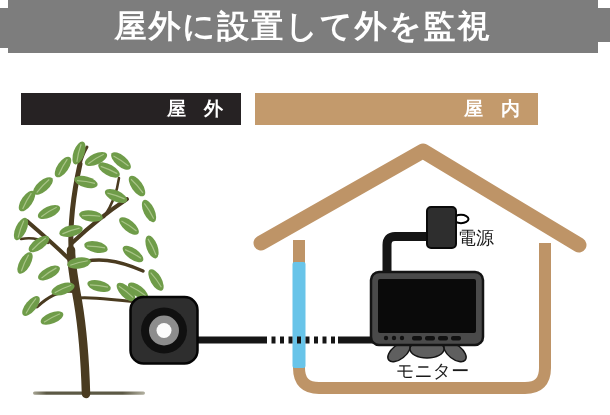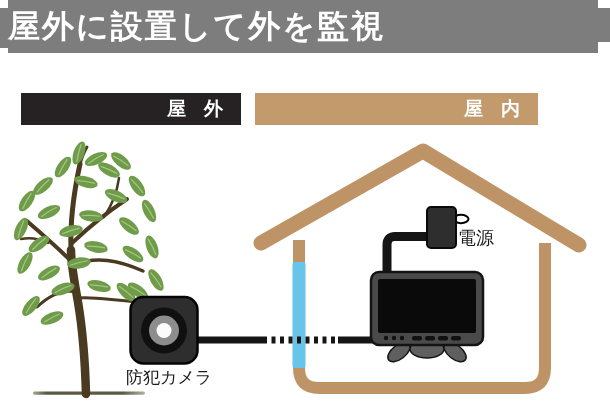--- a/index.html
+++ b/index.html
@@ -1,20 +1,20 @@
 <!DOCTYPE html>
 <html><head>
 <meta charset="utf-8">
 <style>
   html,body{margin:0;padding:0;background:#fff;}
   .page{position:relative;width:610px;height:415px;overflow:hidden;background:#ffffff;
         font-family:"Liberation Sans","DejaVu Sans",sans-serif;}
   
   .banner-main{position:absolute;left:8px;top:0;width:590px;height:53px;background:#7d7d7d;
-               display:flex;align-items:center;}
+               display:flex;align-items:center;justify-content:center;}
   .banner-accent-left{position:absolute;left:0;top:8px;width:8px;height:40px;background:#7d7d7d;}
   .banner-accent-right{position:absolute;left:598px;top:8px;width:12px;height:34px;background:#7d7d7d;}
   .banner-title{color:#ffffff;font-size:32px;font-weight:bold;letter-spacing:2px;white-space:nowrap;}
   
   .zone-bar{position:absolute;top:93px;height:32px;display:flex;align-items:center;justify-content:flex-end;}
   .zone-outdoor{left:21px;width:220px;background:#262223;}
   .zone-indoor{left:255px;width:283px;background:#c39a6c;}
   .zone-label{color:#ffffff;font-size:19px;font-weight:bold;letter-spacing:18px;padding-left:18px;white-space:nowrap;}
   
   .scene{position:absolute;left:0;top:0;width:610px;height:415px;}
@@ -144,16 +144,16 @@
         <circle cx="394" cy="338" r="2.2"></circle>
         <circle cx="402" cy="338" r="2.2"></circle>
         <rect x="412" y="336" width="10" height="4.5" rx="2"></rect>
         <rect x="425" y="336" width="10" height="4.5" rx="2"></rect>
         <rect x="438" y="336" width="10" height="4.5" rx="2"></rect>
         <rect x="451" y="336" width="10" height="4.5" rx="2"></rect>
       </g>
     </g>
   </svg>
 
-  <div class="obj-label label-camera">防犯カメラ</div>
+  <div class="obj-label label-monitor">モニター</div>
   <div class="obj-label label-power">電源</div>
 
 </div>
 
 </body></html>

